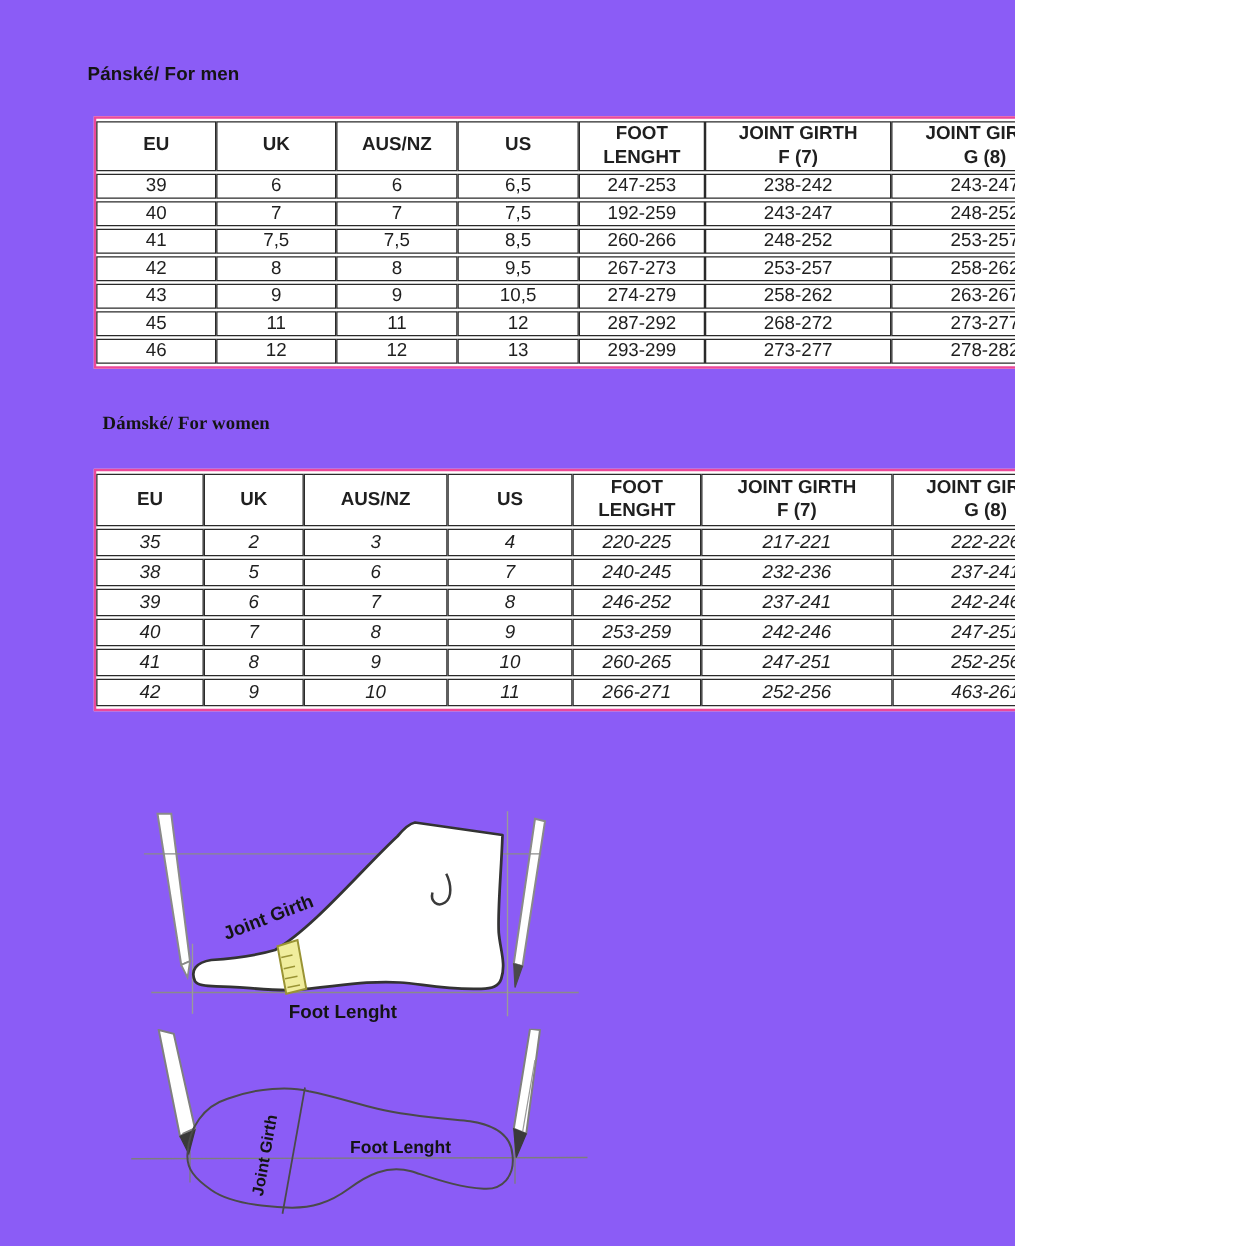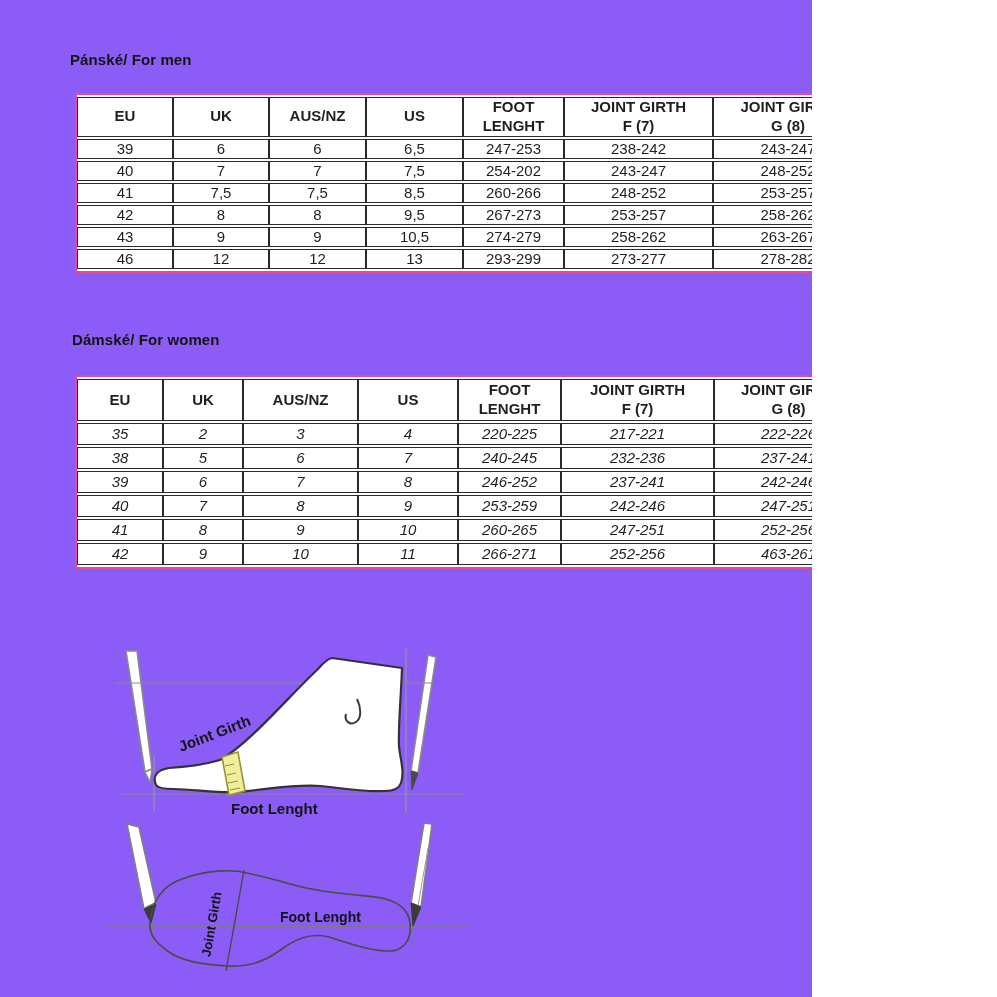--- a/index.html
+++ b/index.html
@@ -73,21 +73,21 @@
           <td>6,5</td>
           <td>247-253</td>
           <td>238-242</td>
           <td>243-247</td>
         </tr>
         <tr>
           <td>40</td>
           <td>7</td>
           <td>7</td>
           <td>7,5</td>
-          <td>254-202</td>
+          <td>192-259</td>
           <td>243-247</td>
           <td>248-252</td>
         </tr>
         <tr>
           <td>41</td>
           <td>7,5</td>
           <td>7,5</td>
           <td>8,5</td>
           <td>260-266</td>
           <td>248-252</td>
@@ -105,32 +105,41 @@
         <tr>
           <td>43</td>
           <td>9</td>
           <td>9</td>
           <td>10,5</td>
           <td>274-279</td>
           <td>258-262</td>
           <td>263-267</td>
         </tr>
         <tr>
+          <td>45</td>
+          <td>11</td>
+          <td>11</td>
+          <td>12</td>
+          <td>287-292</td>
+          <td>268-272</td>
+          <td>273-277</td>
+        </tr>
+        <tr>
           <td>46</td>
           <td>12</td>
           <td>12</td>
           <td>13</td>
           <td>293-299</td>
           <td>273-277</td>
           <td>278-282</td>
         </tr>
       </tbody>
   </table>
 
-  <div class="section-title" style="left:72px; top:331px;">Dámské/ For women</div>
+  <div class="section-title" style="left:82px; top:331px;font-family:Liberation Serif, serif;">Dámské/ For women</div>
 
   <table class="size-table women" style="left:75px; top:375px;">
     <colgroup>
         <col>
         <col>
         <col>
         <col>
         <col>
         <col>
         <col>

